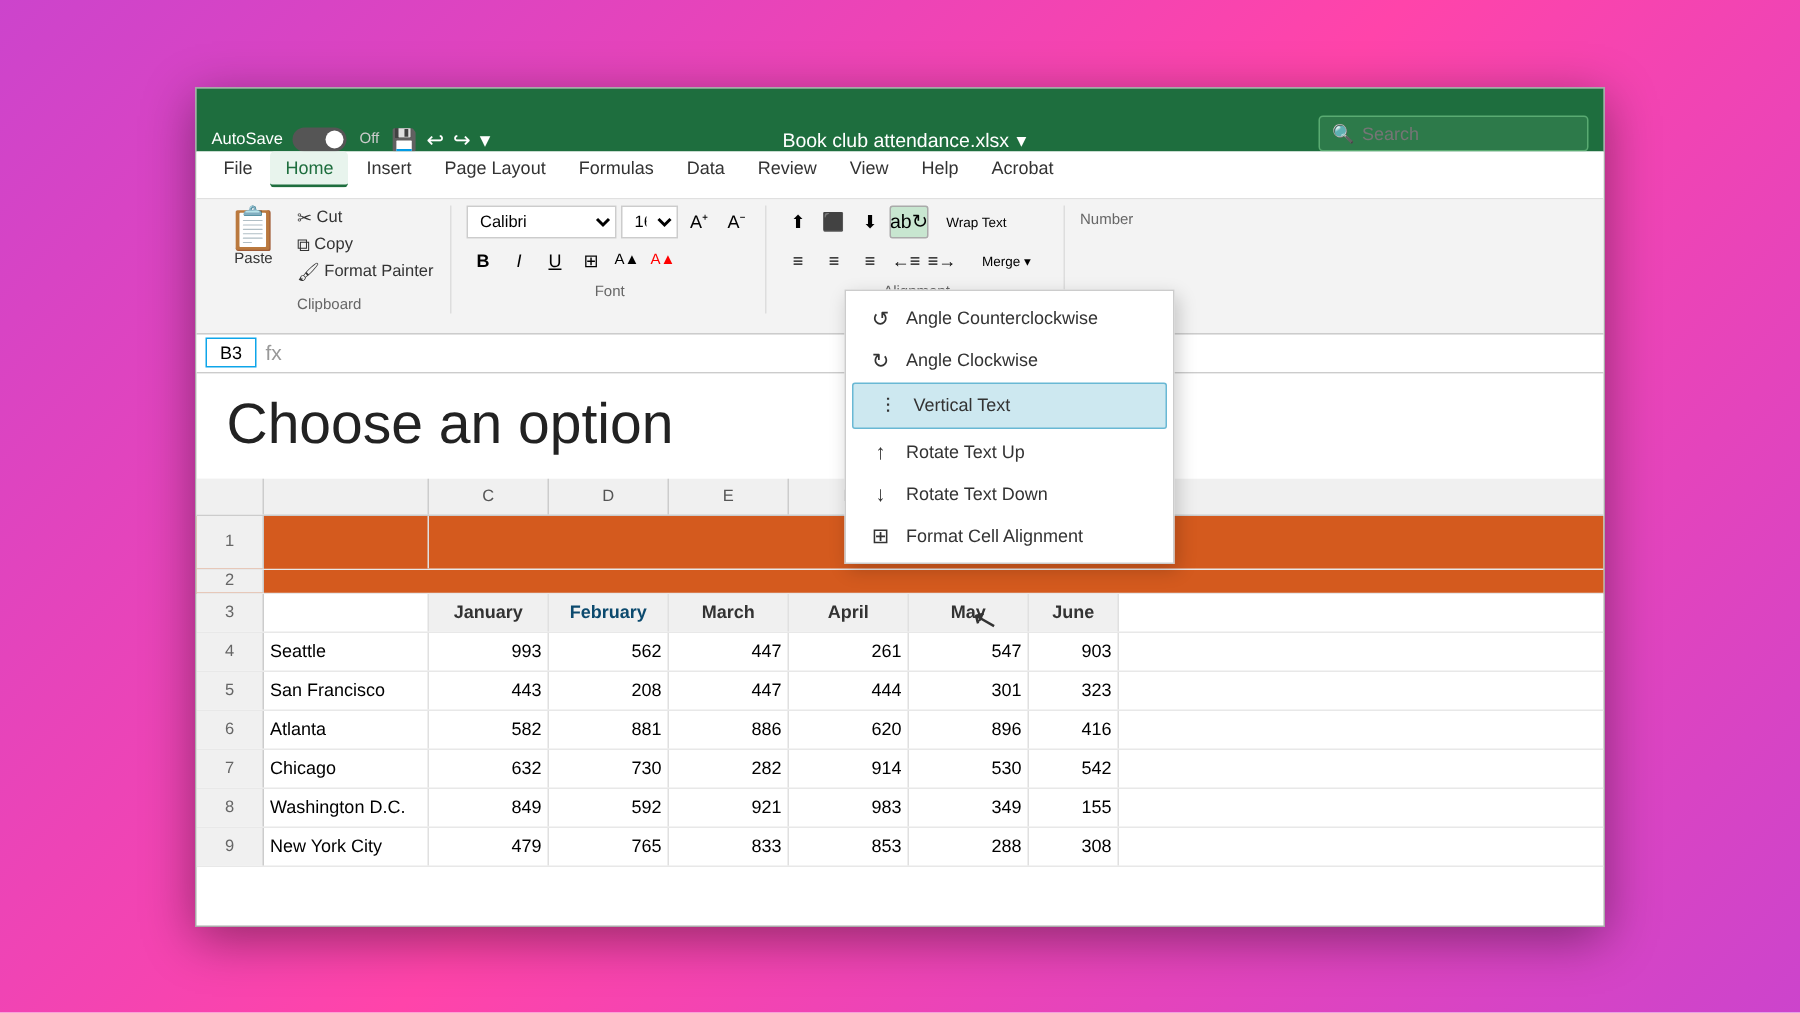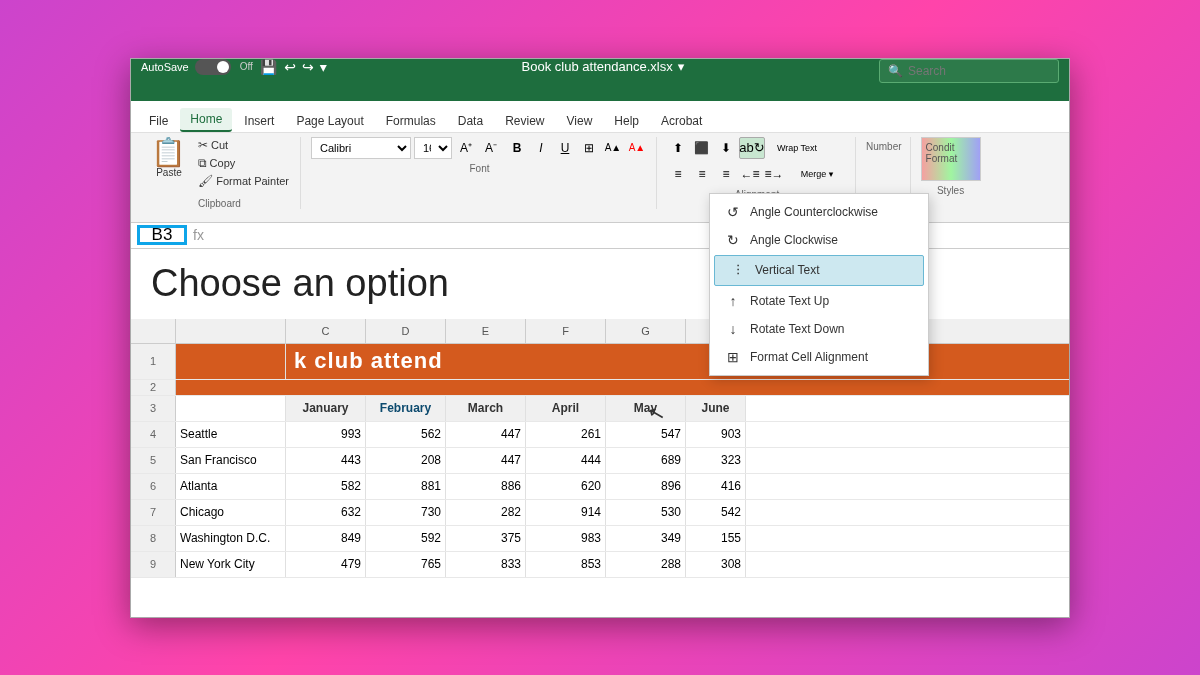--- a/index.html
+++ b/index.html
@@ -21,21 +21,21 @@
       box-shadow: 0 8px 32px rgba(0,0,0,0.4);
       display: flex;
       flex-direction: column;
       position: relative;
     }
     
     .title-bar {
       background: #1e6e3e;
       height: 42px;
       display: flex;
-      align-items: flex-start;
+      align-items: flex-end;
       padding: 0 10px;
       gap: 8px;
       flex-shrink: 0;
     }
     .autosave-area {
       display: flex;
       align-items: center;
       gap: 6px;
     }
     .autosave-label {
@@ -104,21 +104,21 @@
     }
     .search-icon-char {
       color: #bbb;
       font-size: 12px;
     }
     
     .menu-bar {
       background: #fff;
       height: 32px;
       display: flex;
-      align-items: flex-end;
+      align-items: flex-start;
       padding: 0 8px;
       gap: 2px;
       border-bottom: 1px solid #e0e0e0;
       flex-shrink: 0;
     }
     .menu-item {
       padding: 4px 10px;
       font-size: 12px;
       color: #333;
       cursor: pointer;
@@ -192,21 +192,21 @@
       font-size: 11px;
       color: #333;
       cursor: pointer;
       padding: 1px 3px;
       border-radius: 2px;
     }
     .clip-icon { font-size: 12px; }
     
     .font-group {
       display: flex;
-      flex-direction: row;
+      flex-direction: column;
       gap: 4px;
     }
     .font-row1 {
       display: flex;
       align-items: center;
       gap: 3px;
     }
     .font-select {
       height: 22px;
       font-size: 11px;
@@ -308,23 +308,23 @@
       height: 26px;
       background: #fff;
       border-bottom: 1px solid #ccc;
       display: flex;
       align-items: center;
       padding: 0 6px;
       gap: 6px;
       flex-shrink: 0;
     }
     .cell-ref {
-      width: 50px;
-      font-size: 17px;
-      border: 3px solid #0ea5e9;
+      width: 34px;
+      font-size: 12px;
+      border: 1px solid #0ea5e9;
       height: 20px;
       padding: 0 4px;
       text-align: center;
     }
     .formula-divider {
       font-size: 14px;
       color: #999;
     }
     
     .spreadsheet {
@@ -564,24 +564,20 @@
           <span class="dropdown-icon">⊞</span>
           <span>Format Cell Alignment</span>
         </div>
       </div>
     </div>
 
     <div class="ribbon-group">
       <div class="ribbon-group-label">Number</div>
     </div>
 
-    <div class="ribbon-group">
-      <div style="font-size:10px; color:#555; padding:4px; width:60px; height:44px; background: linear-gradient(to right, #f5a0a0, #a0f5a0, #a0a0f5); border:1px solid #ccc; cursor:pointer;">Condit Format</div>
-      <div class="ribbon-group-label">Styles</div>
-    </div>
 
   </div>
 
   <div class="formula-bar">
     <input class="cell-ref" type="text" value="B3" style="">
     <span class="formula-divider">fx</span>
   </div>
 
   <div class="spreadsheet">
 
@@ -596,23 +592,20 @@
       <div class="col-header col-d">D</div>
       <div class="col-header col-e">E</div>
       <div class="col-header col-f">F</div>
       <div class="col-header col-g">G</div>
       <div class="col-header col-h">H</div>
     </div>
 
     <div class="sheet-row" style="height:36px; background:#d45a1e;">
       <div class="row-num">1</div>
       <div class="cell cell-b row-header" style="background:#d45a1e; color:#fff; width:110px;"></div>
-      <div style="flex:1; background:#d45a1e; display:flex; align-items:center; padding-left:8px;">
-        <span style="color:#fff; font-size:22px; font-weight:700; letter-spacing:1px;">k club attend</span>
-      </div>
     </div>
 
     <div class="sheet-row" style="background:#d45a1e; height:16px;">
       <div class="row-num" style="background:#f0f0f0;">2</div>
       <div style="flex:1; background:#d45a1e;"></div>
     </div>
 
     <div class="sheet-row">
       <div class="row-num">3</div>
       <div class="cell cell-b"></div>
@@ -634,21 +627,21 @@
       <div class="cell cell-g">547</div>
       <div class="cell cell-h">903</div>
     </div>
     <div class="sheet-row">
       <div class="row-num">5</div>
       <div class="cell cell-b">San Francisco</div>
       <div class="cell cell-c">443</div>
       <div class="cell cell-d">208</div>
       <div class="cell cell-e">447</div>
       <div class="cell cell-f">444</div>
-      <div class="cell cell-g">689</div>
+      <div class="cell cell-g">301</div>
       <div class="cell cell-h">323</div>
     </div>
     <div class="sheet-row">
       <div class="row-num">6</div>
       <div class="cell cell-b">Atlanta</div>
       <div class="cell cell-c">582</div>
       <div class="cell cell-d">881</div>
       <div class="cell cell-e">886</div>
       <div class="cell cell-f">620</div>
       <div class="cell cell-g">896</div>
@@ -662,21 +655,21 @@
       <div class="cell cell-e">282</div>
       <div class="cell cell-f">914</div>
       <div class="cell cell-g">530</div>
       <div class="cell cell-h">542</div>
     </div>
     <div class="sheet-row">
       <div class="row-num">8</div>
       <div class="cell cell-b">Washington D.C.</div>
       <div class="cell cell-c">849</div>
       <div class="cell cell-d">592</div>
-      <div class="cell cell-e">375</div>
+      <div class="cell cell-e">921</div>
       <div class="cell cell-f">983</div>
       <div class="cell cell-g">349</div>
       <div class="cell cell-h">155</div>
     </div>
     <div class="sheet-row">
       <div class="row-num">9</div>
       <div class="cell cell-b">New York City</div>
       <div class="cell cell-c">479</div>
       <div class="cell cell-d">765</div>
       <div class="cell cell-e">833</div>

